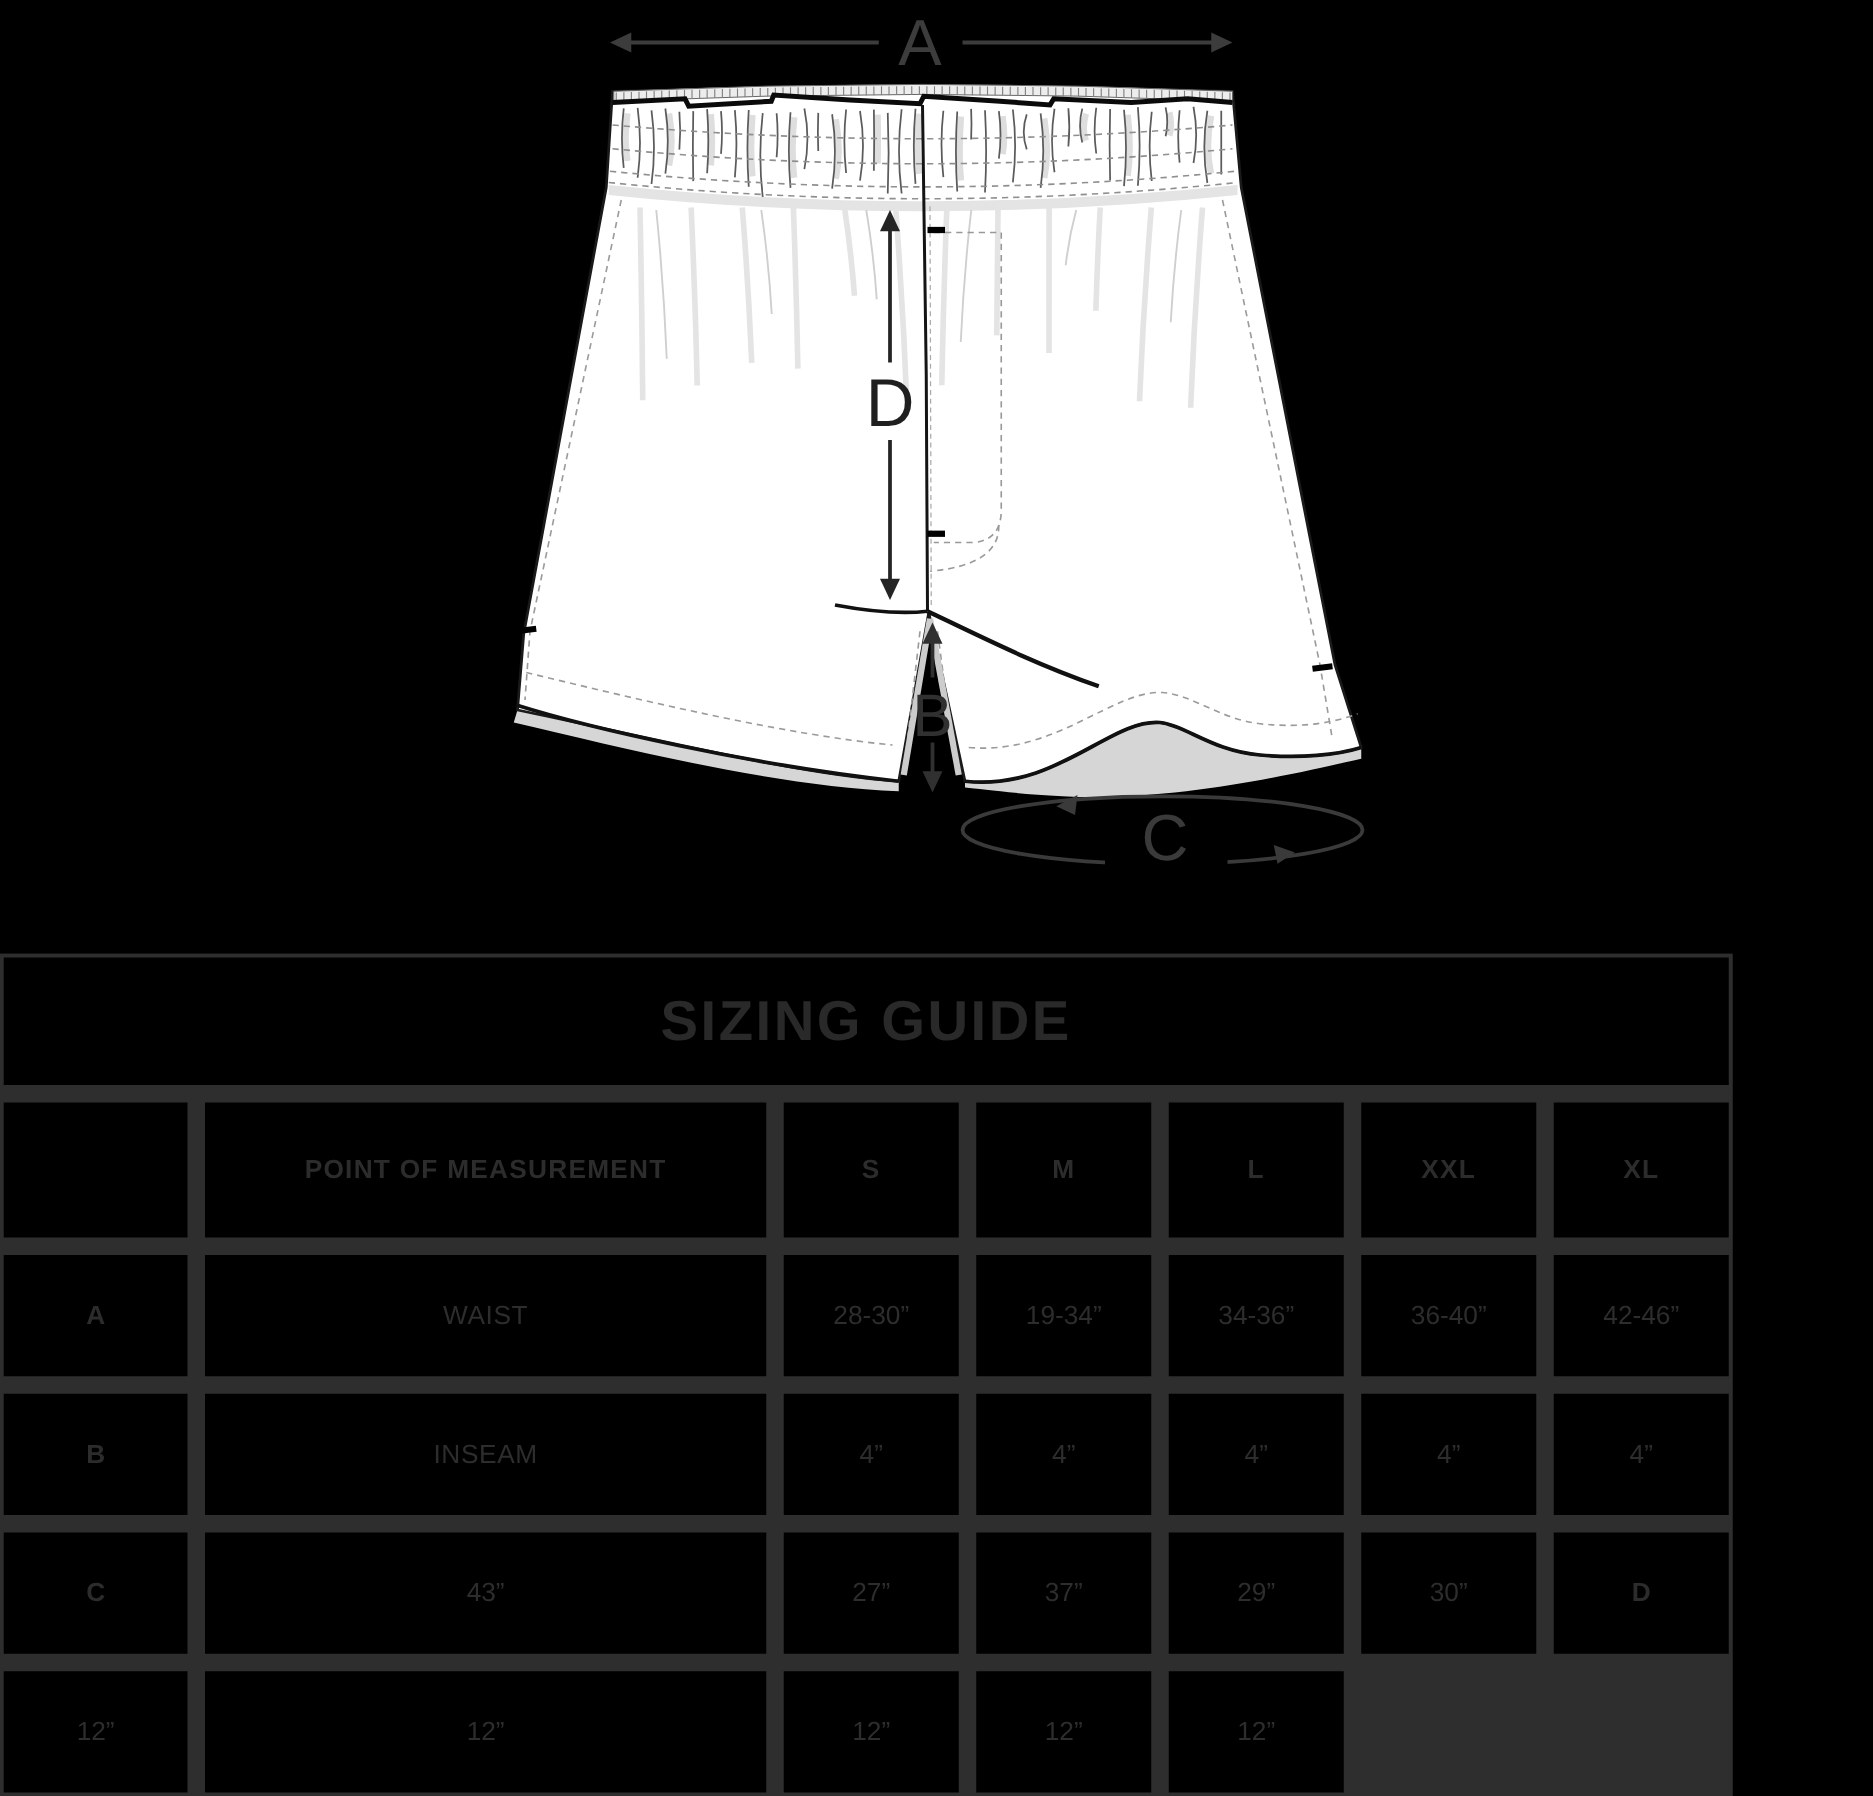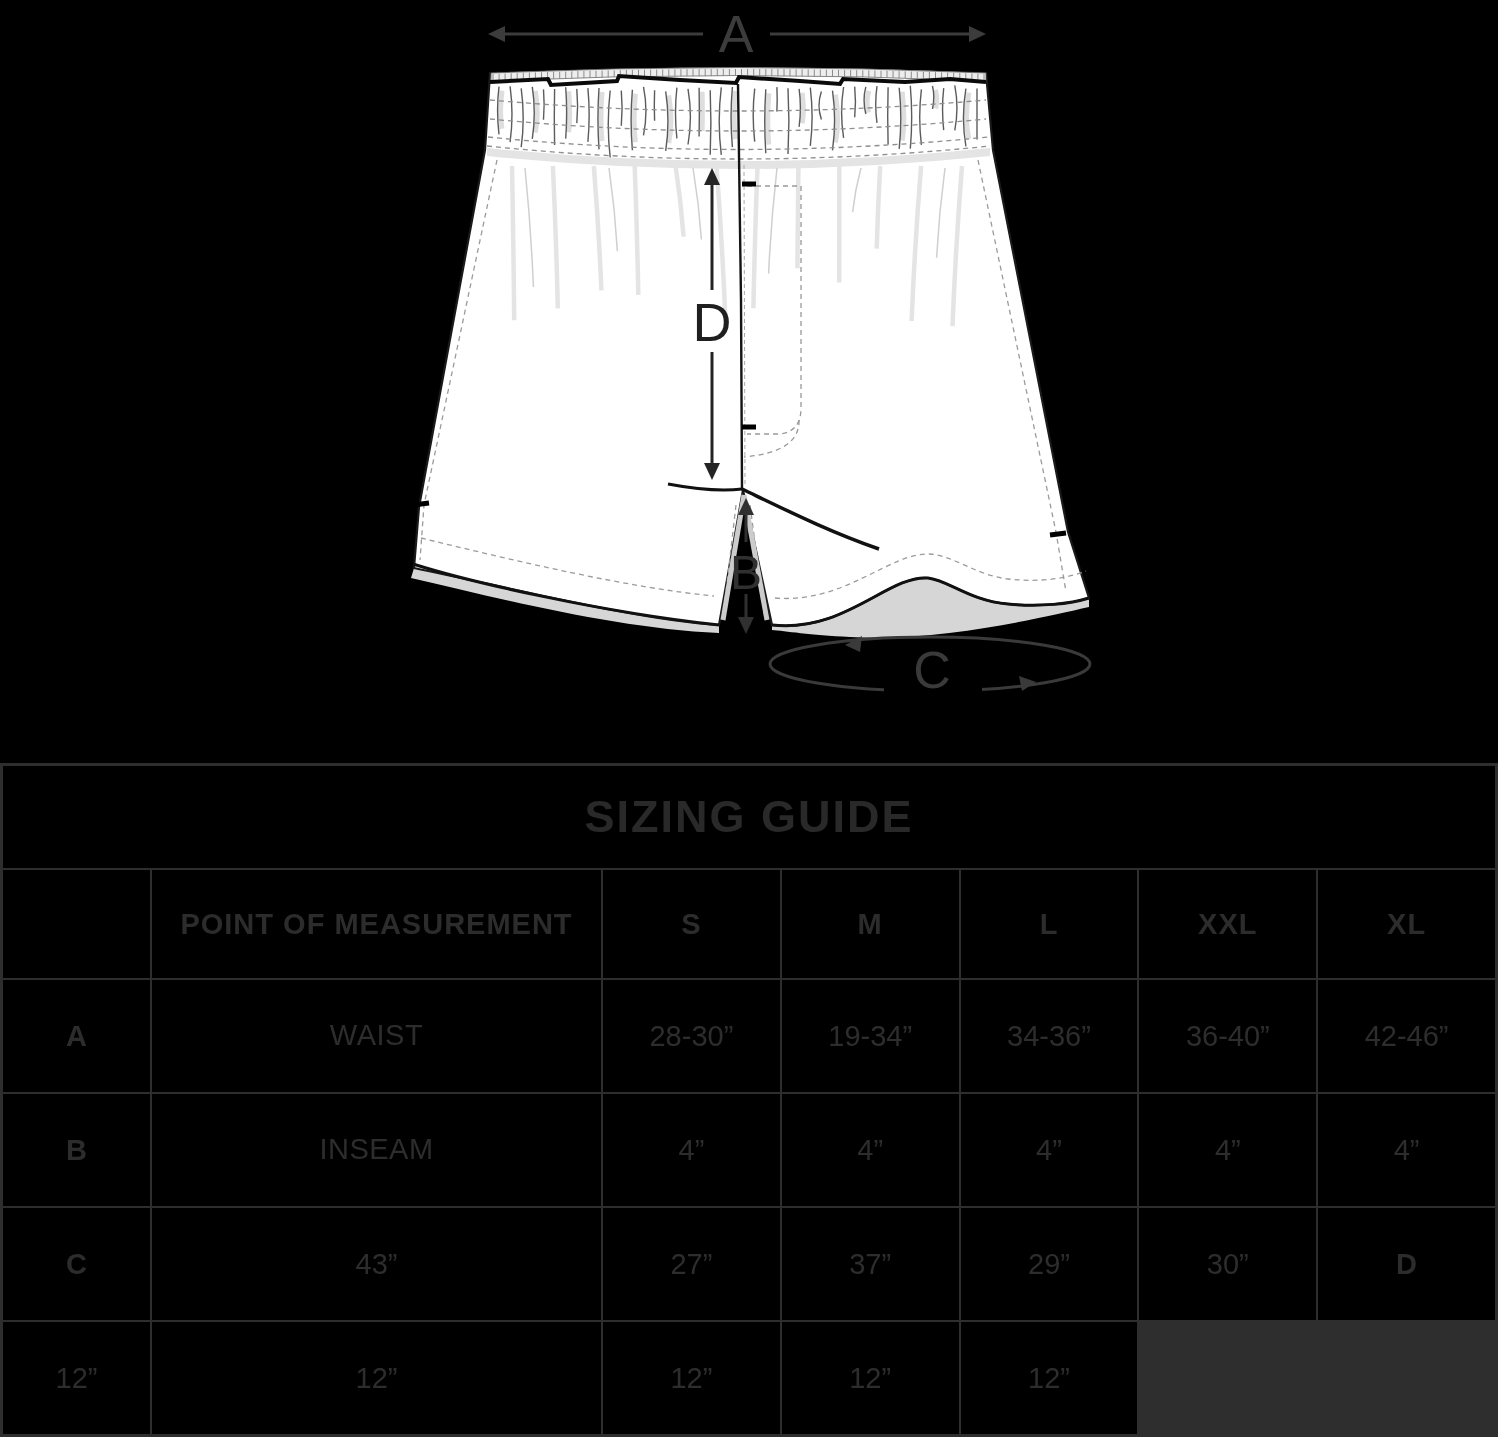--- a/index.html
+++ b/index.html
@@ -1,28 +1,28 @@
 <!DOCTYPE html>
 <html><head>
 <meta charset="utf-8">
 <style>
   html,body{margin:0;padding:0;background:#000;}
   body{width:1498px;height:1437px;overflow:hidden;font-family:"Liberation Sans",sans-serif;}
   .figure{width:1498px;height:763px;position:relative;}
   .figure svg{display:block;width:1498px;height:763px;}
   .sizing-table{
-    width:1498px;height:674px;box-sizing:border-box;
+    width:1386px;height:674px;box-sizing:border-box;
     border:3px solid #2e2e2e;background:#2e2e2e;
     display:grid;
     grid-template-columns:147px 449px repeat(5,1fr);
     grid-template-rows:102px 108px repeat(4,1fr);
-    gap:2px;
+    gap:14px;
   }
   .cell{background:#000;display:flex;align-items:center;justify-content:center;
-        color:#2d2d2d;font-size:29px;text-align:center;}
+        color:#2d2d2d;font-size:21px;text-align:center;}
   .title-cell{grid-column:1 / -1;font-weight:bold;font-size:45px;letter-spacing:2px;color:#292929;}
   .head{font-weight:bold;color:#2c2c2c;letter-spacing:1px;}
   .key{font-weight:bold;color:#2c2c2c;}
   .label-cell{padding:0 56px;line-height:1.3;letter-spacing:0.5px;}
   svg text{font-family:"Liberation Sans",sans-serif;}
 </style>
 </head>
 <body>
 
 <div class="figure">

